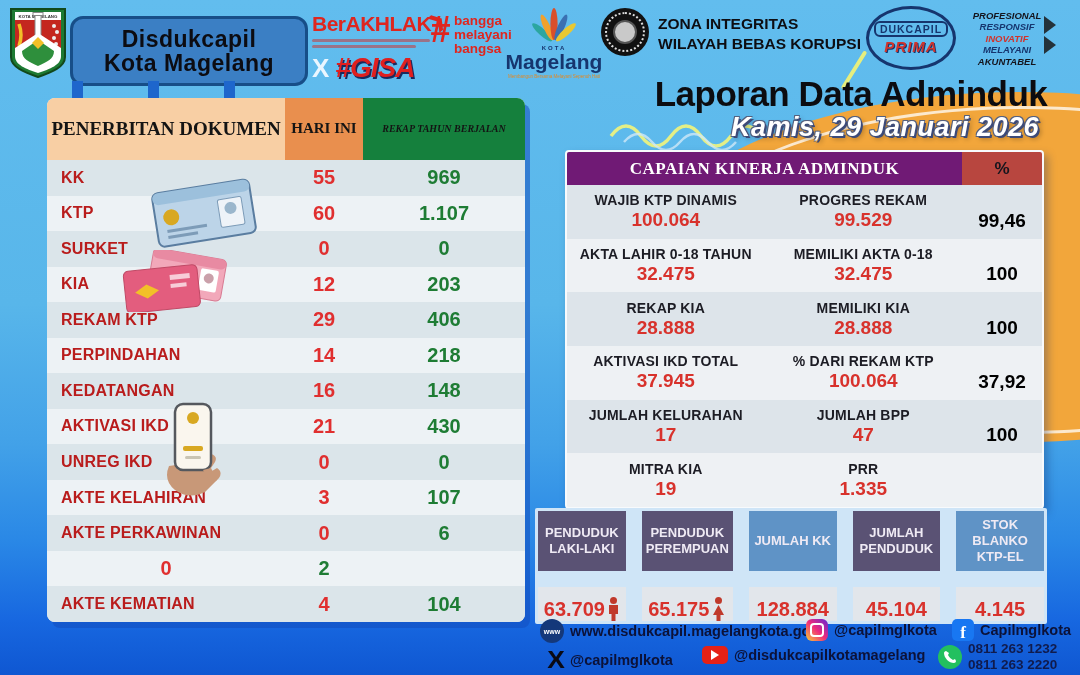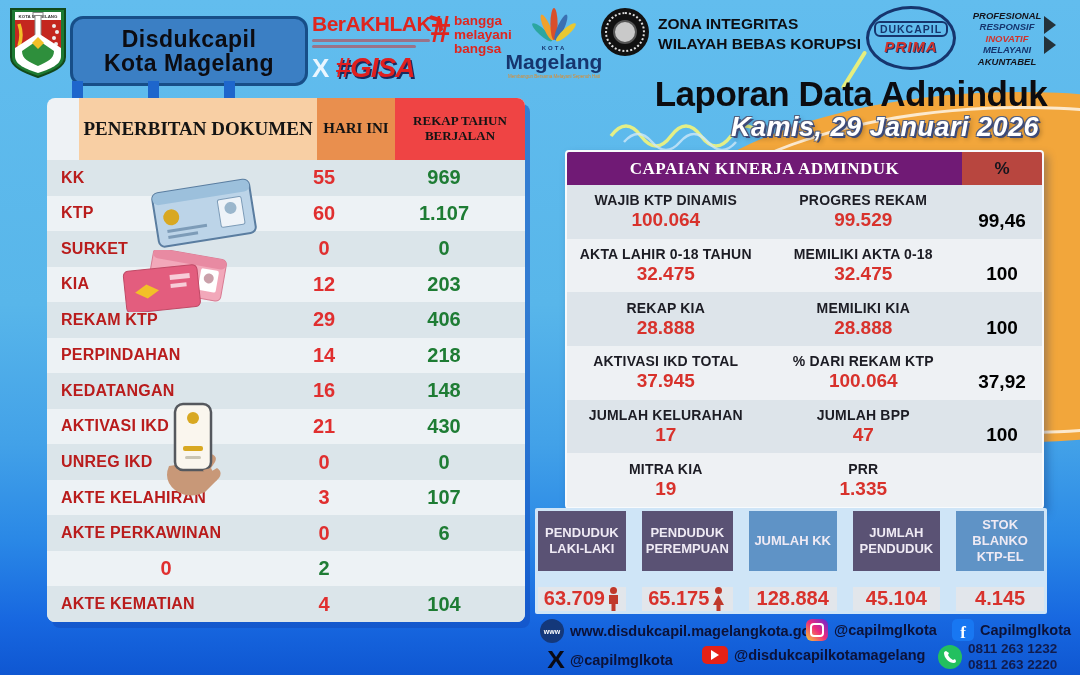--- a/index.html
+++ b/index.html
@@ -59,25 +59,25 @@
   .title{position:absolute;left:635px;top:74px;width:432px;text-align:center;z-index:3;
     font-weight:bold;font-size:35px;color:#0c0c10;letter-spacing:-.5px;}
   .subtitle{position:absolute;left:695px;top:112px;width:380px;text-align:center;z-index:3;
     font-style:italic;font-weight:bold;font-size:27px;color:#fff;letter-spacing:.5px;
     text-shadow:2px 2px 0 #3c4a78,-1px -1px 0 #55617f,1px -1px 0 #55617f,-1px 1px 0 #55617f,3px 3px 5px rgba(0,0,0,.3);}
   
   .card-l{position:absolute;left:47px;top:98px;width:478px;height:524px;background:#eef2f5;
     border-radius:8px;z-index:3;box-shadow:5px 6px 0 rgba(18,76,190,.55);overflow:hidden;
     display:flex;flex-direction:column;}
   .lt-head{display:grid;grid-template-columns:238px 78px auto;height:62px;flex:0 0 62px;
-    font-family:"Liberation Serif",serif;font-weight:bold;color:#141414;text-align:center;padding-left:32px;}
+    font-family:"Liberation Serif",serif;font-weight:bold;color:#141414;text-align:center;}
   .lt-head>div{display:flex;align-items:center;justify-content:center;line-height:1.15;}
   .lt-h1{background:#f8cfa4;font-size:19px;}
   .lt-h2{background:#e98f4e;font-size:15px;}
-  .lt-h3{background:#ef4444;font-size:13px;}
+  .lt-h3{background:#15803d;font-size:10px;font-style:italic;}
   .lt-rows{flex:1;display:flex;flex-direction:column;}
   .lrow{flex:1;display:grid;grid-template-columns:238px 78px auto;align-items:center;}
   .lrow:nth-child(odd){background:#dbe5ea;}
   .lrow:nth-child(even){background:#edf2f5;}
   .lrow .lab{font-weight:bold;font-size:16px;color:#b91c1c;padding-left:14px;letter-spacing:.2px;}
   .lrow .v1{font-weight:bold;font-size:20px;color:#e02f2f;text-align:center;}
   .lrow .v2{font-weight:bold;font-size:20px;color:#1e7c34;text-align:center;}
   .doc-img{position:absolute;z-index:4;}
   
   .card-r{position:absolute;left:565px;top:150px;width:475px;height:355px;background:#eef2f5;
@@ -97,21 +97,21 @@
   .pair .pv{font-weight:bold;font-size:19px;color:#d8322c;}
   .pct{display:flex;align-items:flex-end;justify-content:center;padding-bottom:7px;
     font-weight:bold;font-size:19px;color:#000000;}
   
   .pop{position:absolute;left:535px;top:508px;width:506px;z-index:3;background:#cfe5f7;
     padding:3px;display:grid;grid-template-columns:repeat(5,1fr);gap:16px;border-radius:2px;}
   .pop .ph{height:60px;display:flex;align-items:center;justify-content:center;text-align:center;
     font-weight:bold;font-size:13px;line-height:1.25;color:#efeaf4;padding:0 4px;box-sizing:border-box;}
   .pop .ph.purple{background:#5a5274;}
   .pop .ph.blue{background:#5f93c6;}
-  .pop .pv{height:24px;background:#e2e6eb;display:flex;align-items:flex-start;justify-content:center;
+  .pop .pv{height:34px;background:#e2e6eb;display:flex;align-items:flex-end;justify-content:center;
     gap:2px;font-weight:bold;font-size:20px;color:#d8322c;}
   
   .f-item{position:absolute;z-index:3;display:flex;align-items:center;gap:6px;
     font-weight:bold;font-size:14.5px;color:#0c1238;}
   .icircle{width:24px;height:24px;border-radius:50%;display:flex;align-items:center;justify-content:center;}
   .globe{background:#14387a;color:#fff;font-size:7px;font-weight:bold;position:relative;overflow:hidden;}
   .ig{width:22px;height:22px;border-radius:6px;background:linear-gradient(45deg,#f9ce34,#ee2a7b,#6228d7);
     display:flex;align-items:center;justify-content:center;}
   .ig i{width:10px;height:10px;border:2px solid #fff;border-radius:4px;display:block;}
   .fb{width:22px;height:22px;border-radius:5px;background:#1877f2;color:#fff;

